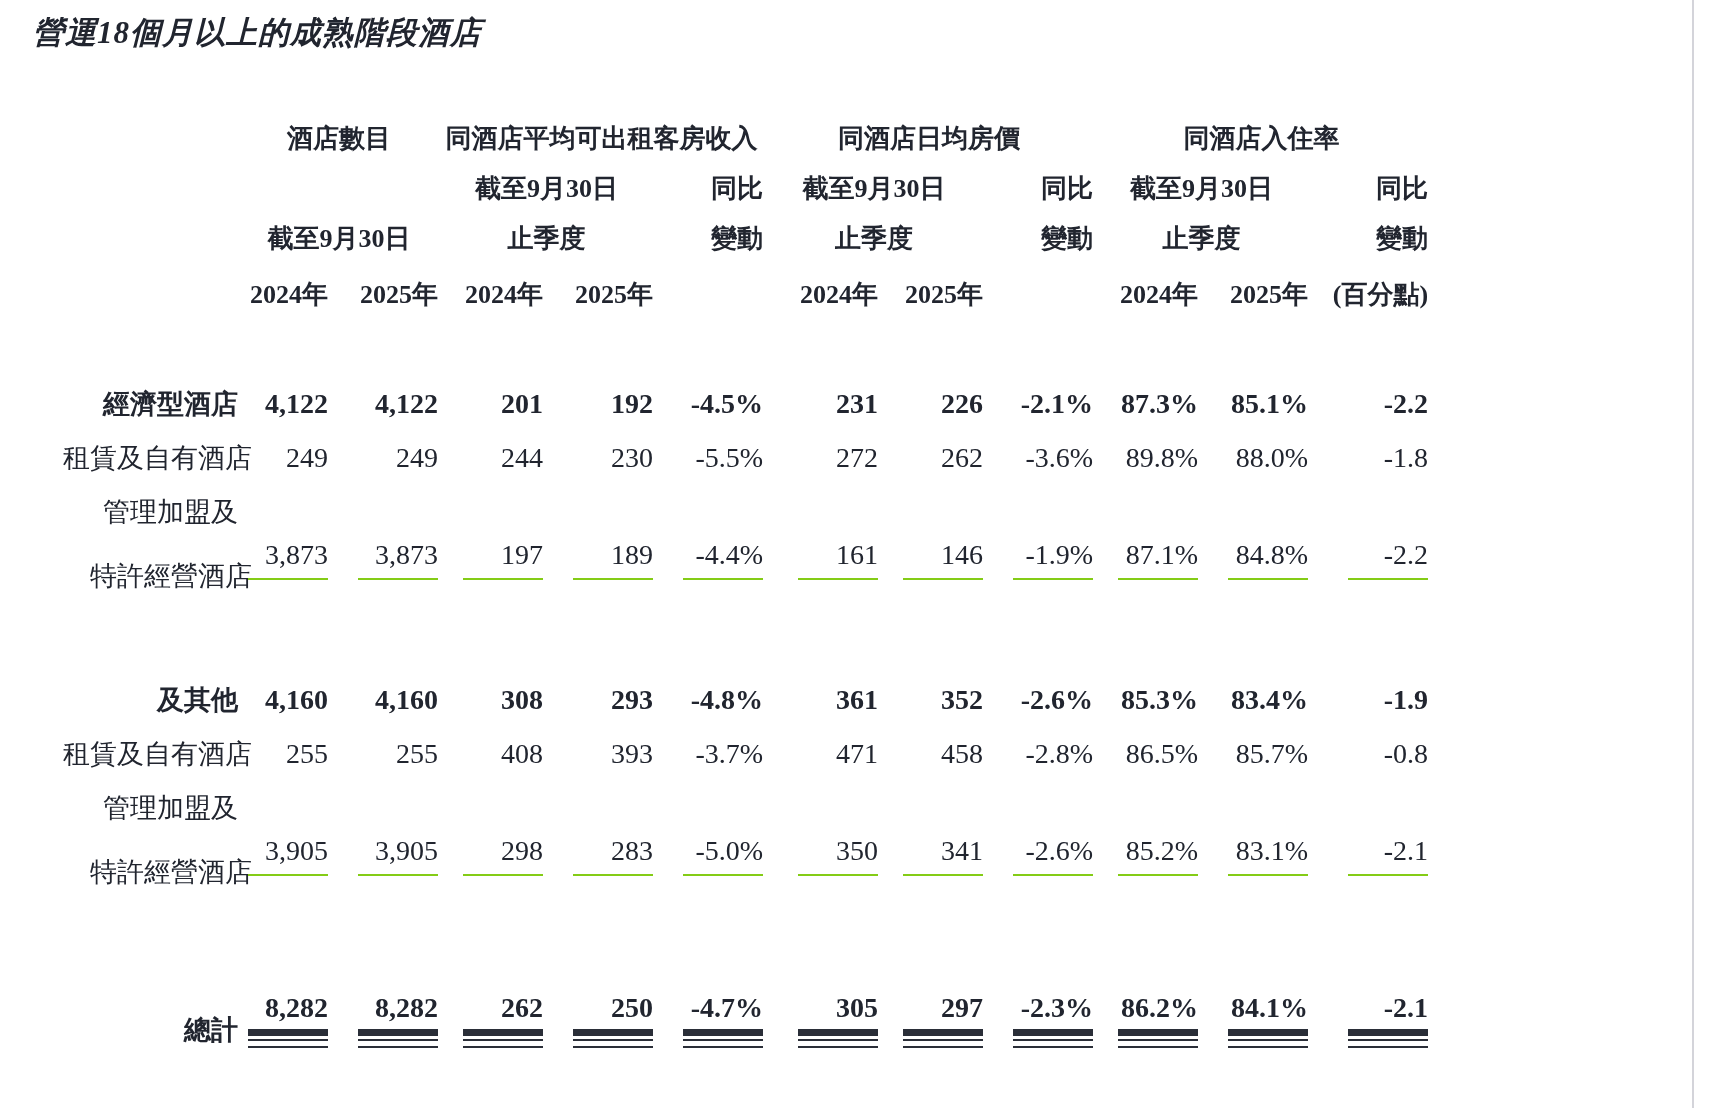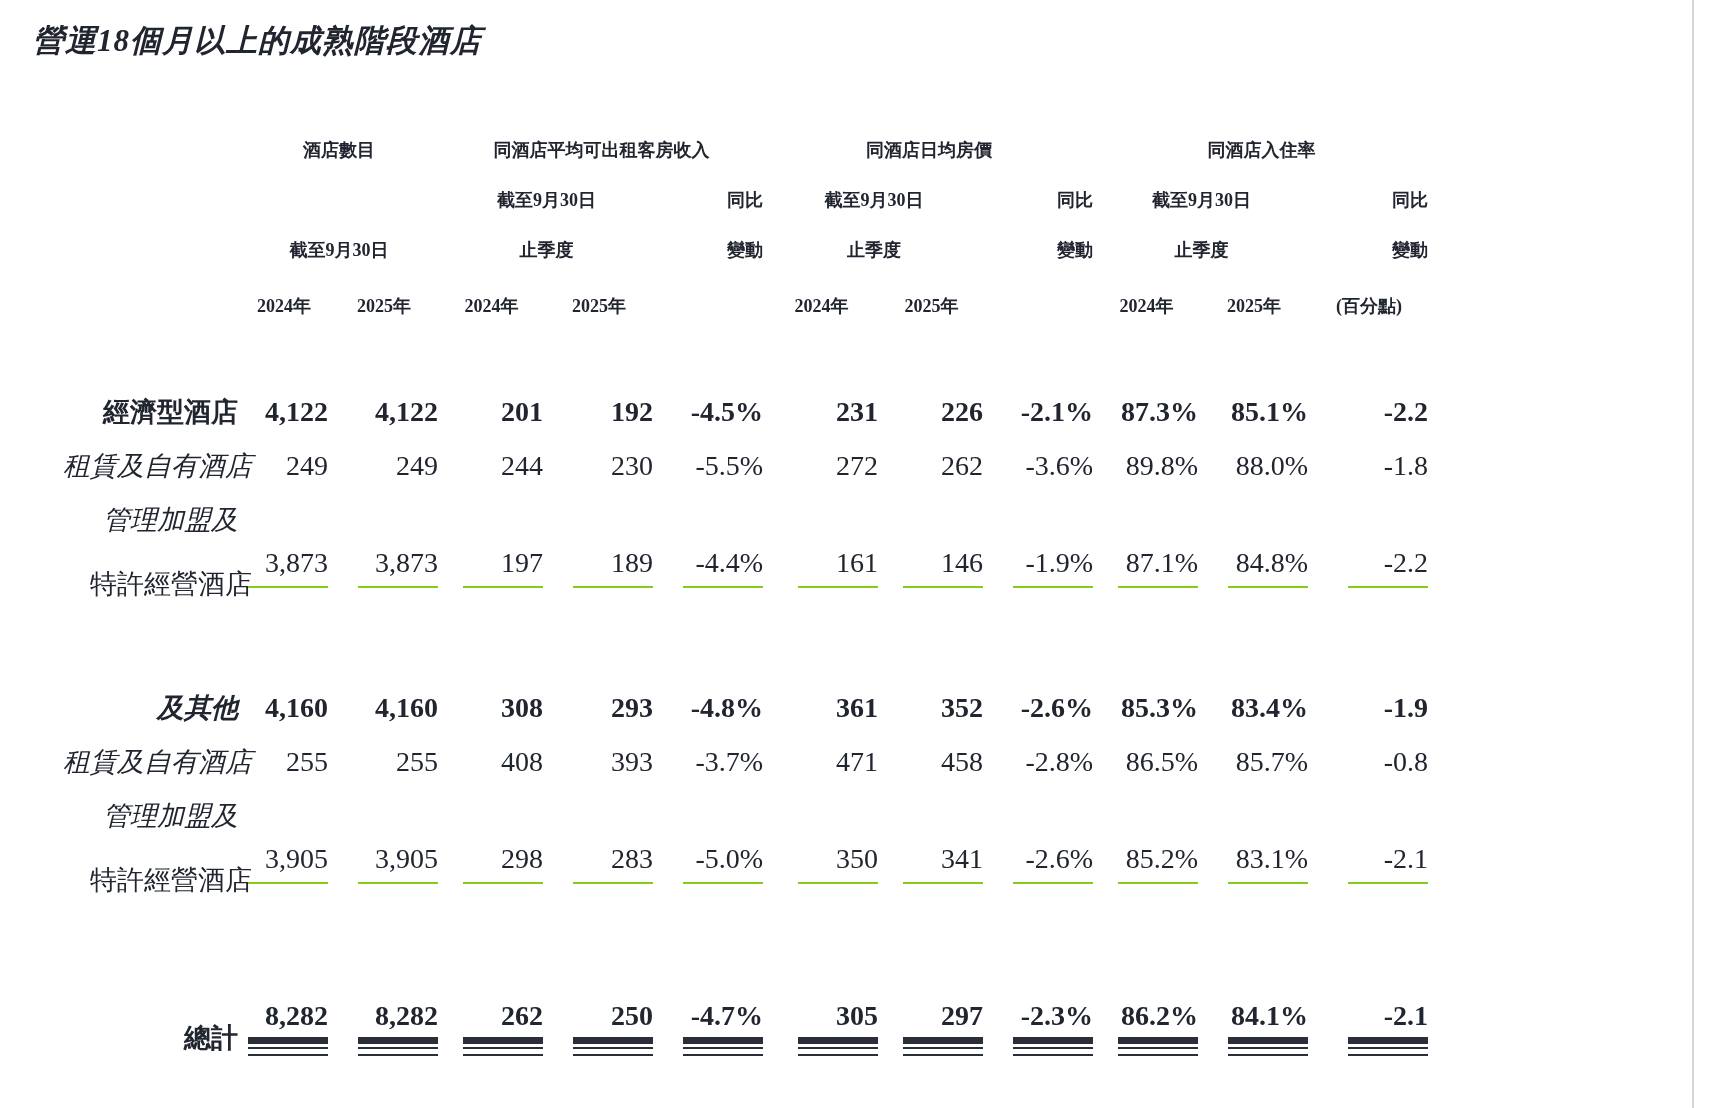--- a/index.html
+++ b/index.html
@@ -5,21 +5,21 @@
   html,body { margin:0; padding:0; background:#ffffff; }
   .page {
     position:relative;
     width:1714px; height:1108px;
     background:#ffffff;
     overflow:hidden;
     font-family:"Liberation Serif","DejaVu Serif",serif;
     color:#21252f;
   }
   .page-title {
-    margin:20px 0 0 33px;
+    margin:12px 0 0 33px;
     font-size:31px;
     font-weight:700;
     font-style:italic;
     letter-spacing:1px;
     color:#21252f;
   }
   table.report {
     margin:50px 0 0 35px;
     border-collapse:collapse;
     table-layout:fixed;
@@ -27,42 +27,42 @@
   }
   col.c-label { width:205px; }
   col.c1 { width:90px; }  col.c2 { width:110px; }
   col.c3 { width:105px; } col.c4 { width:110px; } col.c5 { width:110px; }
   col.c6 { width:115px; } col.c7 { width:105px; } col.c8 { width:110px; }
   col.c9 { width:105px; } col.c10 { width:110px; } col.c11 { width:120px; }
 
   thead th {
     height:48px;
     vertical-align:bottom;
-    font-size:18px;
+    font-size:26px;
     font-weight:700;
     padding:0 2px 2px 0;
     line-height:1.05;
     white-space:nowrap;
   }
-  thead tr.years th { height:54px; padding-bottom:8px;text-align:center; }
+  thead tr.years th { height:54px; padding-bottom:8px; }
   th.ctr { text-align:center; }
   th.rt  { text-align:right; }
 
   tbody td {
     height:50px;
     vertical-align:bottom;
     font-size:28px;
     padding:0 2px 4px 0;
     line-height:1;
     white-space:nowrap;
   }
   td.label { font-size:27px; text-align:right; }
   td.val   { text-align:right; }
   .indent0 { padding-left:0; }
-  .indent1 { padding-left:28px;font-style:italic; }
+  .indent1 { padding-left:28px; }
   .indent2 { padding-left:55px; }
   tr.bold td { font-weight:700; }
 
   .num { display:inline-block; min-width:80px; text-align:right; }
 
   tr.rule-single td.val { padding-bottom:14px; }
   tr.rule-single td.val .num {
     border-bottom:2px solid #84cc16;
     padding-bottom:9px;
   }

